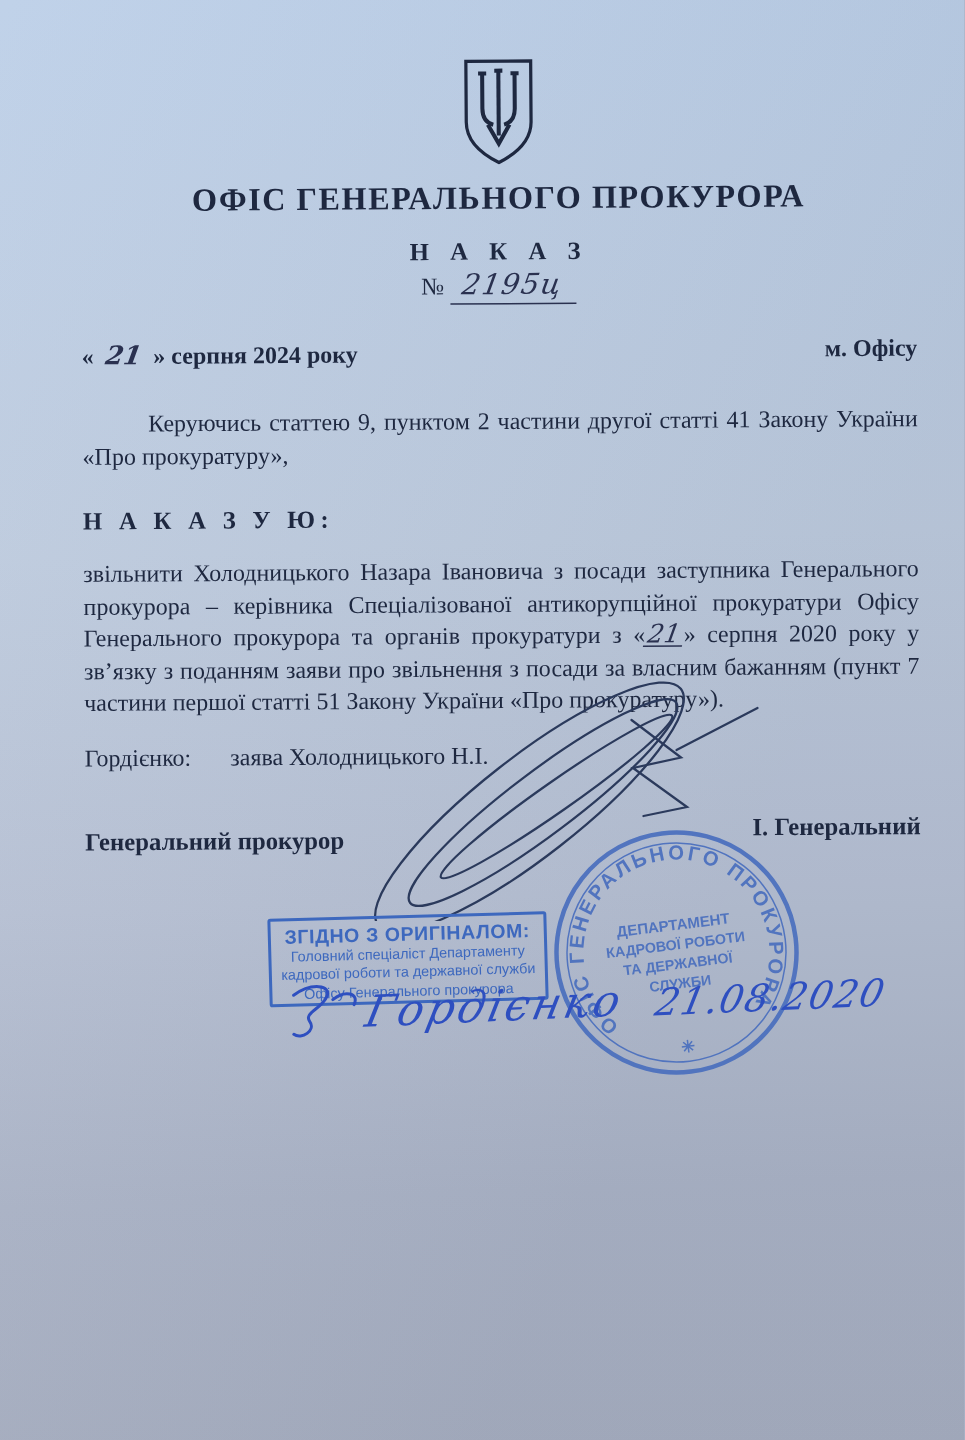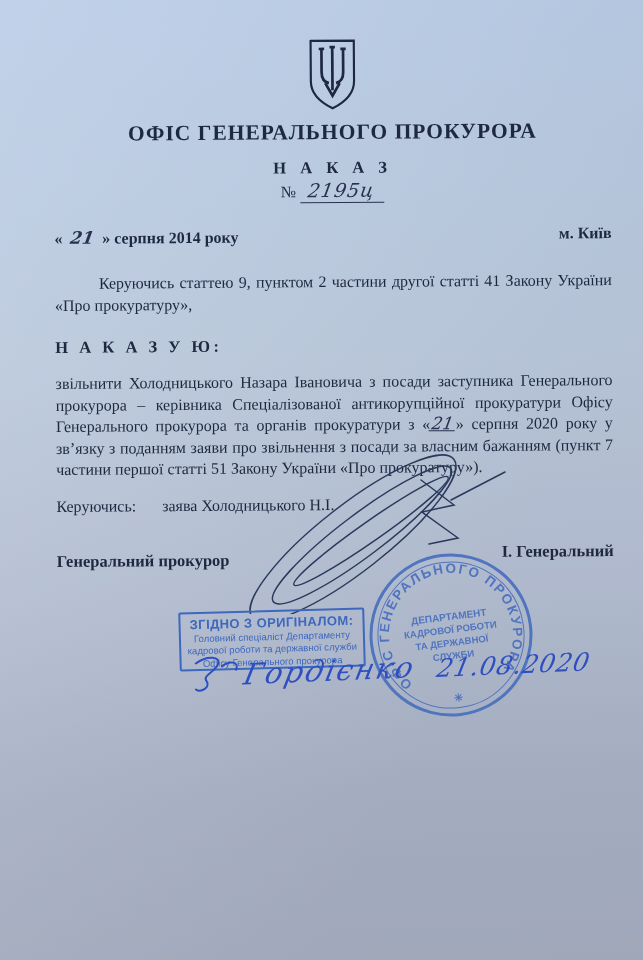--- a/index.html
+++ b/index.html
@@ -89,33 +89,33 @@
 
     <div class="num-row">
       <span>№</span>
       <span class="num-underline"><span class="hand hand-num">2195ц</span></span>
     </div>
 
     <div class="date-row">
       <div class="date-left">
         <span>«</span>
         <span class="hand hand-day">21</span>
-        <span>» серпня 2014 року</span>
+        <span>» серпня 2024 року</span>
       </div>
-      <div>м. Київ</div>
+      <div>м. Офісу</div>
     </div>
 
     <p class="body-text preamble">Керуючись статтею 9, пунктом 2 частини другої статті 41 Закону України «Про прокуратуру»,</p>
 
     <div class="order-heading">Н А К А З У Ю:</div>
 
     <p class="body-text main-order"><span>звільнити Холодницького Назара Івановича з посади заступника Генерального прокурора – керівника Спеціалізованої антикорупційної прокуратури Офісу Генерального прокурора та органів прокуратури з «</span><span class="hand hand-day-inline">21</span><span>» серпня 2020 року у зв’язку з поданням заяви про звільнення з посади за власним бажанням (пункт 7 частини першої статті 51 Закону України «Про прокуратуру»).</span></p>
 
     <div class="basis">
-      <span class="basis-label">Керуючись:</span><span>заява Холодницького Н.І.</span>
+      <span class="basis-label">Гордієнко:</span><span>заява Холодницького Н.І.</span>
     </div>
 
     <div class="signer-row">
       <div>Генеральний прокурор</div>
       <div class="signer-name">І. Генеральний</div>
     </div>
   </div>
 
   <svg class="signature-svg" width="290" height="168" viewBox="0 0 290 168">
     <g fill="none" stroke="#2b3a5c" stroke-width="1.5" stroke-linecap="round">

